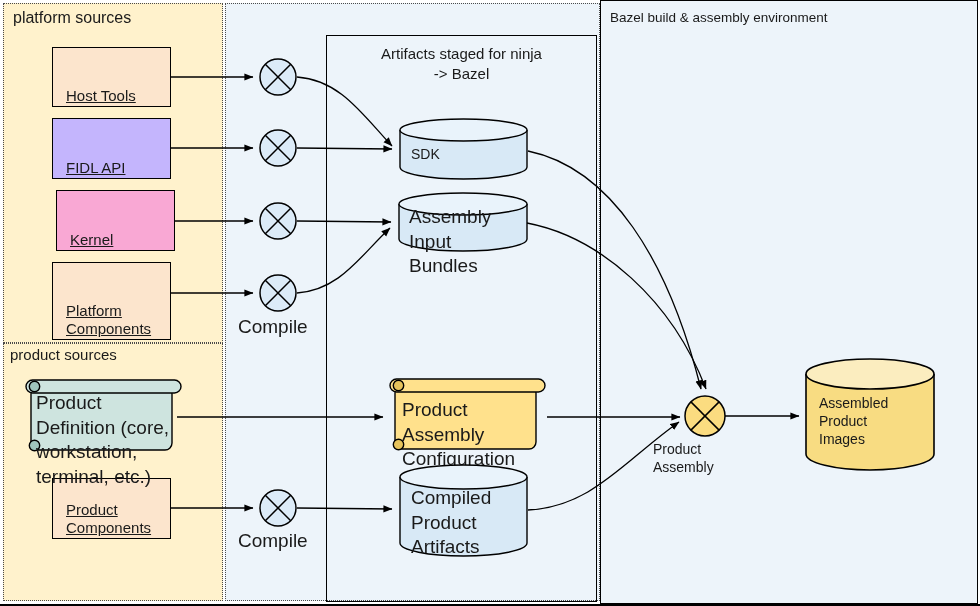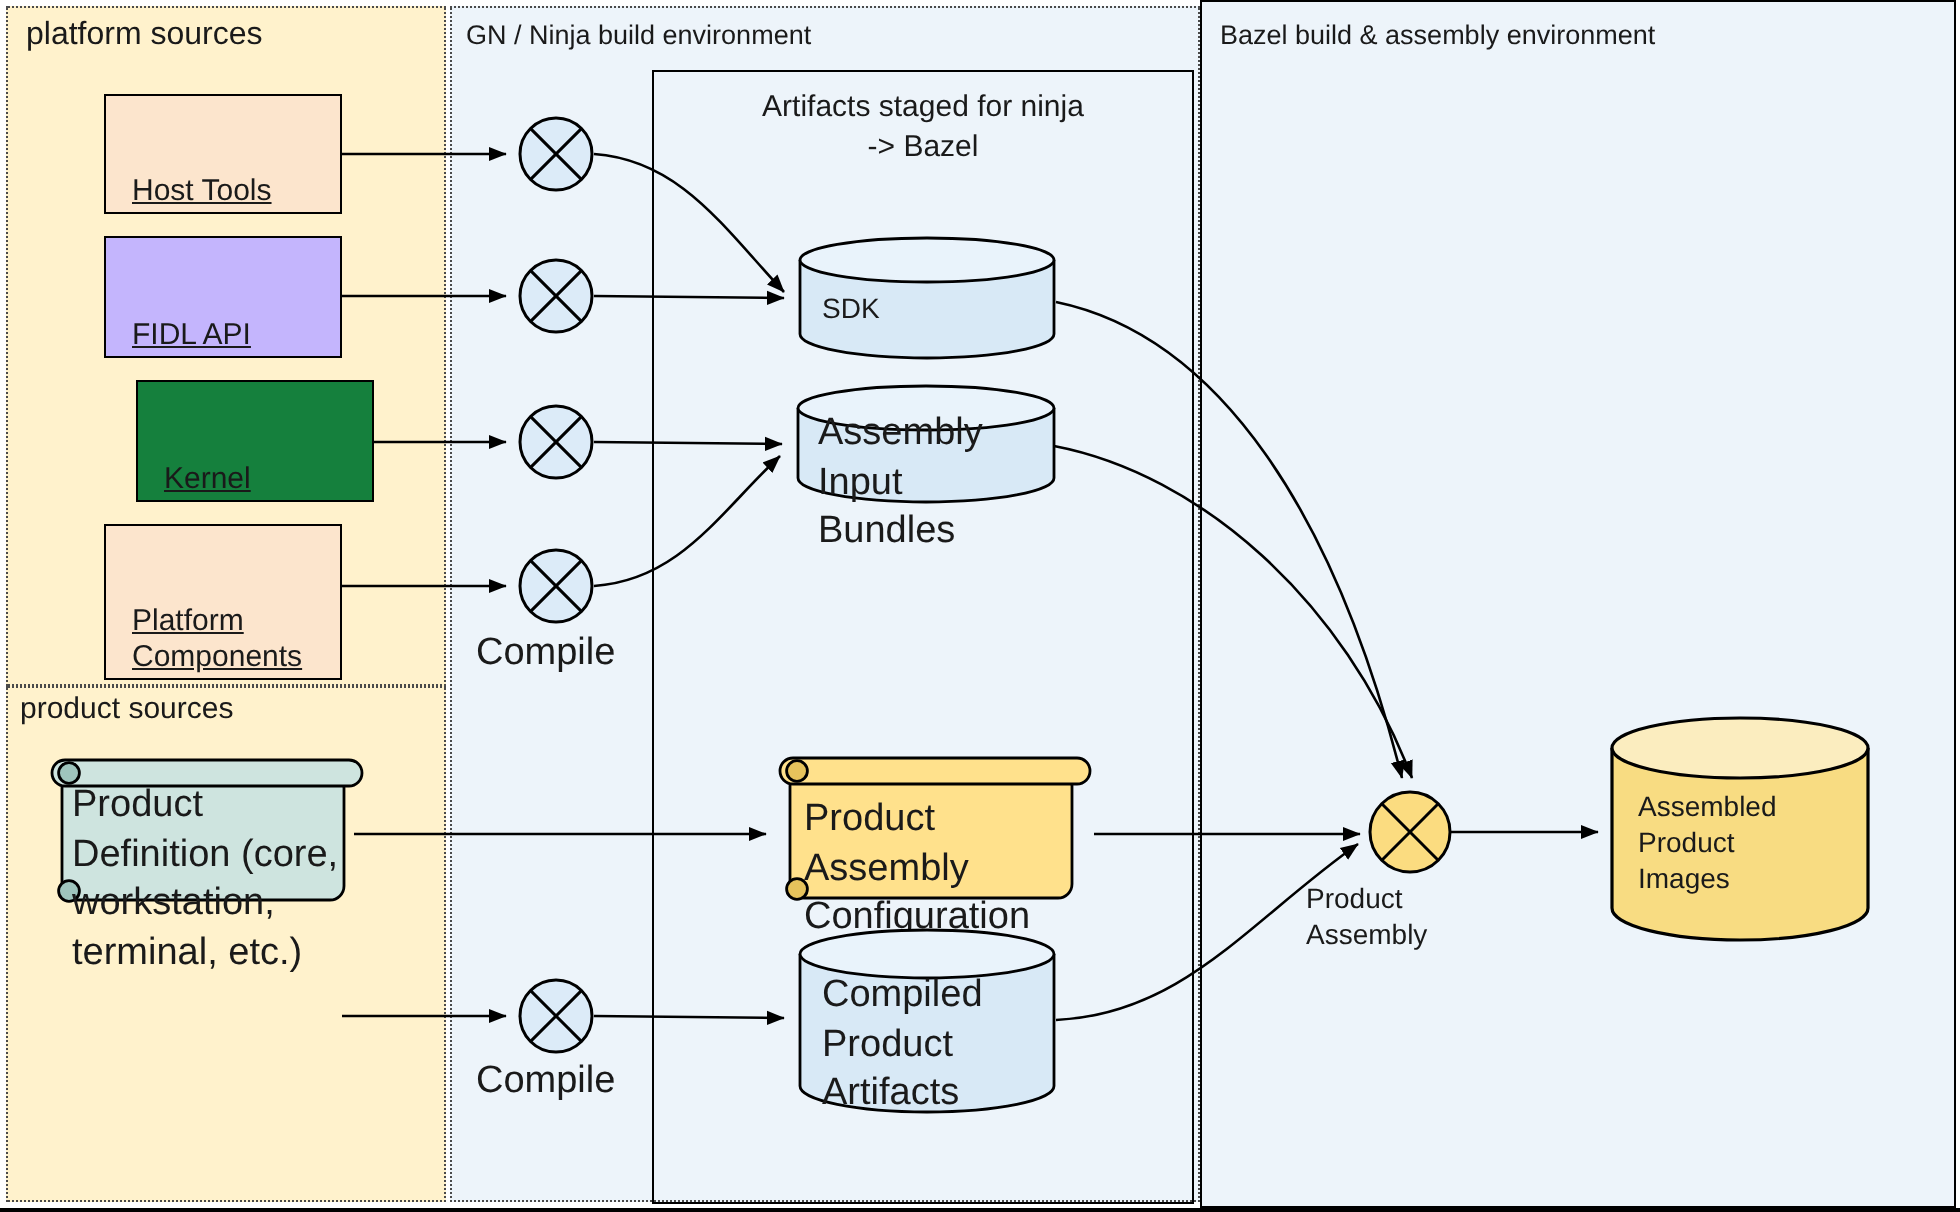--- a/index.html
+++ b/index.html
@@ -31,21 +31,20 @@
 
 <div id="canvas">
 
   <div class="panel dotted" style="left:3px;top:3px;width:220px;height:340px;background:#FFF2CC;"></div>
   <div class="panel dotted" style="left:3px;top:343px;width:220px;height:258px;background:#FFF2CC;"></div>
   <div class="panel dotted" style="left:225px;top:3px;width:375px;height:598px;background:#EDF4FA;"></div>
   <div class="panel" style="left:600px;top:0px;width:378px;height:604px;background:#EDF4FA;border:1.6px solid #000;"></div>
 
   <div class="panel-label lbl-lg" style="left:13px;top:9px;">platform sources</div>
   <div class="panel-label lbl-md" style="left:10px;top:346px;">product sources</div>
-  <div class="panel-label lbl-sm" style="left:233px;top:10px;">GN / Ninja build environment</div>
   <div class="panel-label lbl-sm" style="left:610px;top:10px;">Bazel build &amp; assembly environment</div>
 
   <div class="staging-box" style="left:326px;top:35px;width:271px;height:567px;"></div>
   <div class="staging-title" style="left:381px;top:44px;width:161px;">Artifacts staged for ninja -&gt; Bazel</div>
 
   <svg id="connn" width="980" height="606" viewBox="0 0 980 606" style="position:absolute;left:0;top:0;pointer-events:none;">
     <defs>
       <marker id="arw" markerWidth="10" markerHeight="9" refX="8.6" refY="4" orient="auto" markerUnits="userSpaceOnUse">
         <path d="M0,0.4 L9,4 L0,7.6 z" fill="#000"></path>
       </marker>
@@ -101,25 +100,28 @@
         </g>
     </g>
   </svg>
 
   <div class="node-box" style="left:52px;top:47px;width:119px;height:60px;background:#FCE5CD;">
     <span>Host Tools</span>
   </div>
   <div class="node-box" style="left:52px;top:118px;width:119px;height:61px;background:#c4b5fd;">
     <span>FIDL API</span>
   </div>
-  <div class="node-box" style="left:68px;top:190px;width:119px;height:61px;background:#15803d;">
+  <div class="node-box" style="left:56px;top:190px;width:119px;height:61px;background:#f9a8d4;">
     <span>Kernel</span>
   </div>
   <div class="node-box" style="left:52px;top:262px;width:119px;height:78px;background:#FCE5CD;">
     <span style="width:93px;">Platform Components</span>
+  </div>
+  <div class="node-box" style="left:52px;top:478px;width:119px;height:61px;background:#FCE5CD;">
+    <span style="width:93px;">Product Components</span>
   </div>
 
   <svg class="shape" style="left:25px;top:379px;" width="159" height="75" viewBox="0 0 159 75">
     <g stroke="#000" stroke-width="1.4">
       <rect x="6" y="8" width="141" height="63" rx="7" fill="#CEE4DF"></rect>
       <rect x="1" y="1" width="155" height="13" rx="6.5" fill="#CEE4DF"></rect>
       <circle cx="9.5" cy="7.5" r="5.2" fill="#9FC5BD"></circle>
       <circle cx="9.5" cy="66.5" r="5.2" fill="#9FC5BD"></circle>
     </g>
   </svg>

